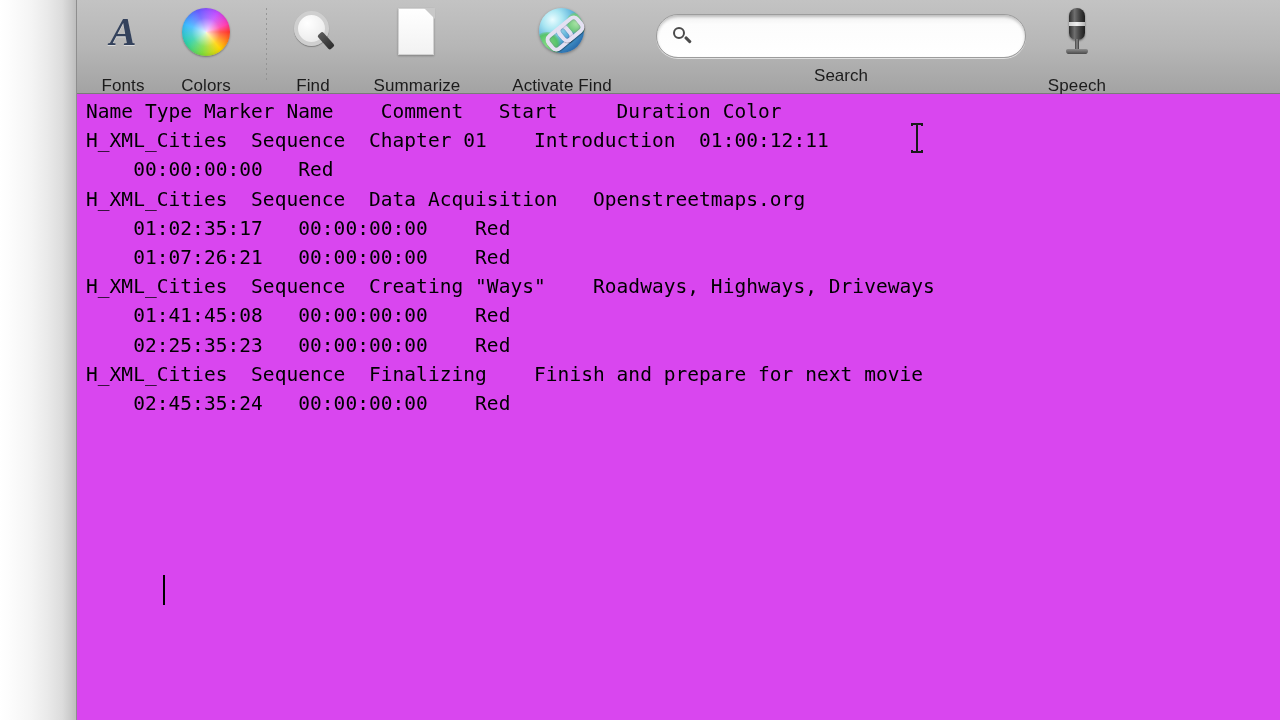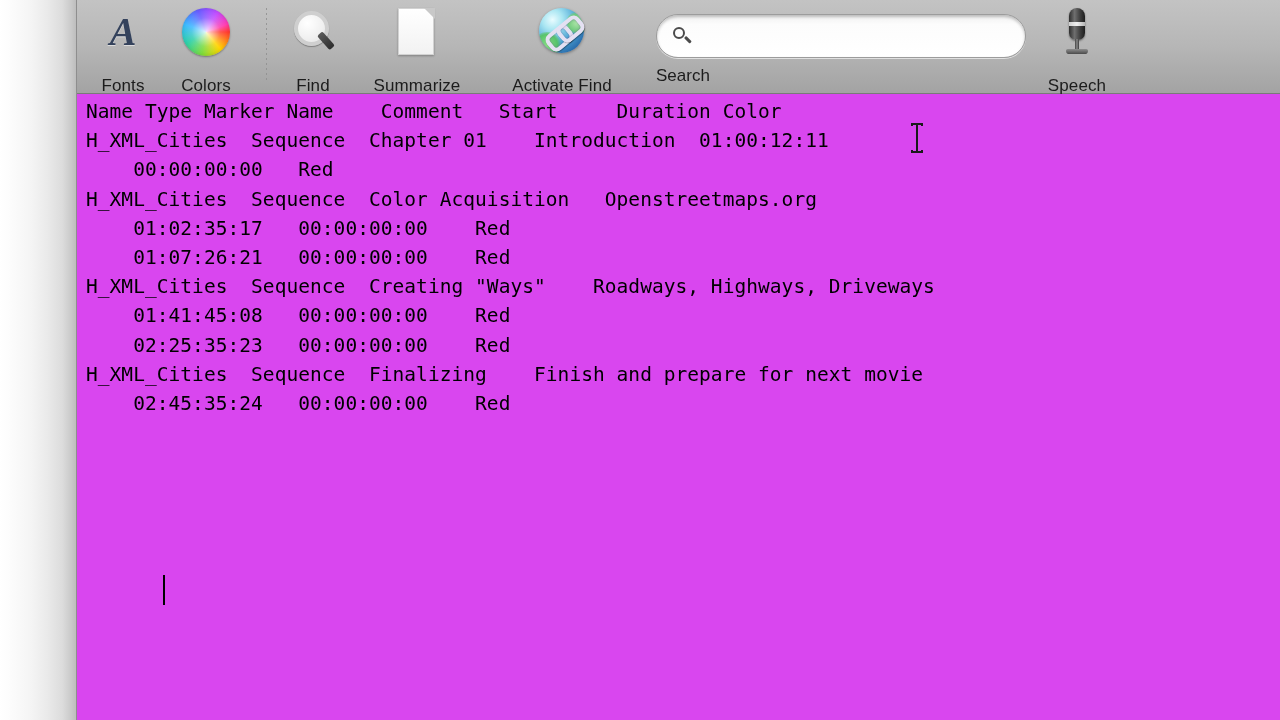--- a/index.html
+++ b/index.html
@@ -282,20 +282,21 @@
     border: 0; outline: 0;
     background: transparent;
     font-family: "Liberation Sans", sans-serif;
     font-size: 16px;
     color: #111;
   }
   .search-label {
     position: absolute;
     top: 66px;
     width: 370px;
+    text-align: center;
     font-family: "Liberation Sans", sans-serif;
     font-size: 17px;
     color: #1c1c1c;
   }
 
   
   .doc {
     position: absolute;
     left: 0; top: 94px;
     width: 1203px;
@@ -440,21 +441,21 @@
         <div class="tb-label">Speech</div>
       </div>
 
     </div>
 
     <div class="doc">
       <div class="doc-inner" id="doc-inner">
           <div class="doc-line">Name Type Marker Name    Comment   Start     Duration Color</div>
           <div class="doc-line">H_XML_Cities  Sequence  Chapter 01    Introduction  01:00:12:11</div>
           <div class="doc-line">    00:00:00:00   Red</div>
-          <div class="doc-line">H_XML_Cities  Sequence  Color Acquisition   Openstreetmaps.org</div>
+          <div class="doc-line">H_XML_Cities  Sequence  Data Acquisition   Openstreetmaps.org</div>
           <div class="doc-line">    01:02:35:17   00:00:00:00    Red</div>
           <div class="doc-line">    01:07:26:21   00:00:00:00    Red</div>
           <div class="doc-line">H_XML_Cities  Sequence  Creating "Ways"    Roadways, Highways, Driveways</div>
           <div class="doc-line">    01:41:45:08   00:00:00:00    Red</div>
           <div class="doc-line">    02:25:35:23   00:00:00:00    Red</div>
           <div class="doc-line">H_XML_Cities  Sequence  Finalizing    Finish and prepare for next movie</div>
           <div class="doc-line">    02:45:35:24   00:00:00:00    Red</div>
         </div>
       <div class="caret"></div>
     </div>

